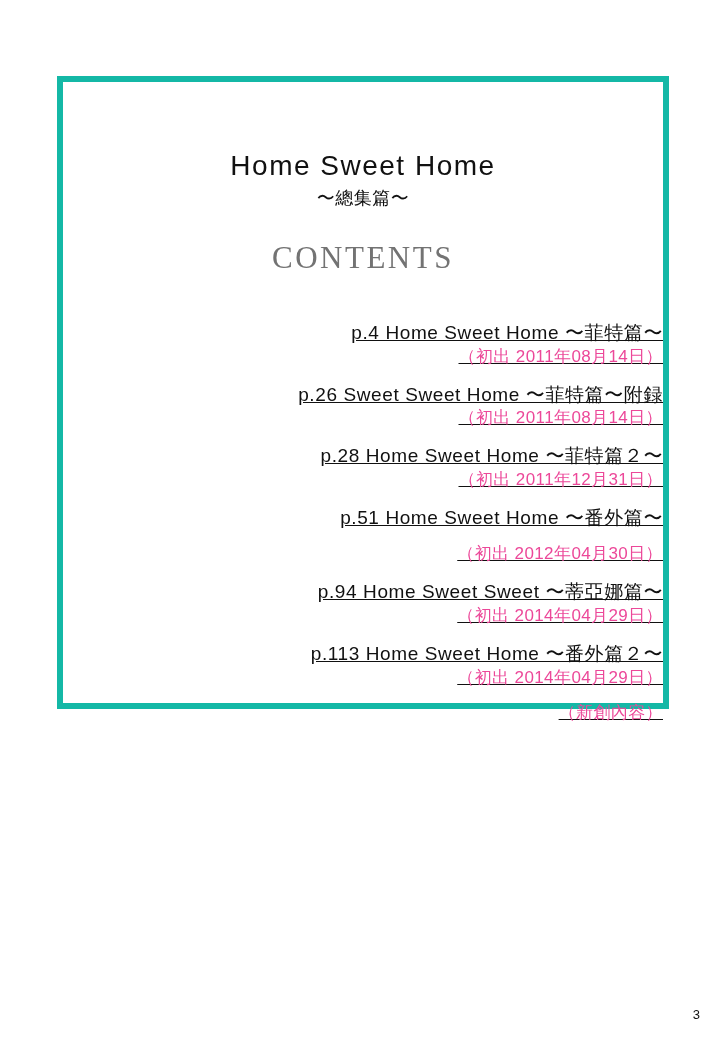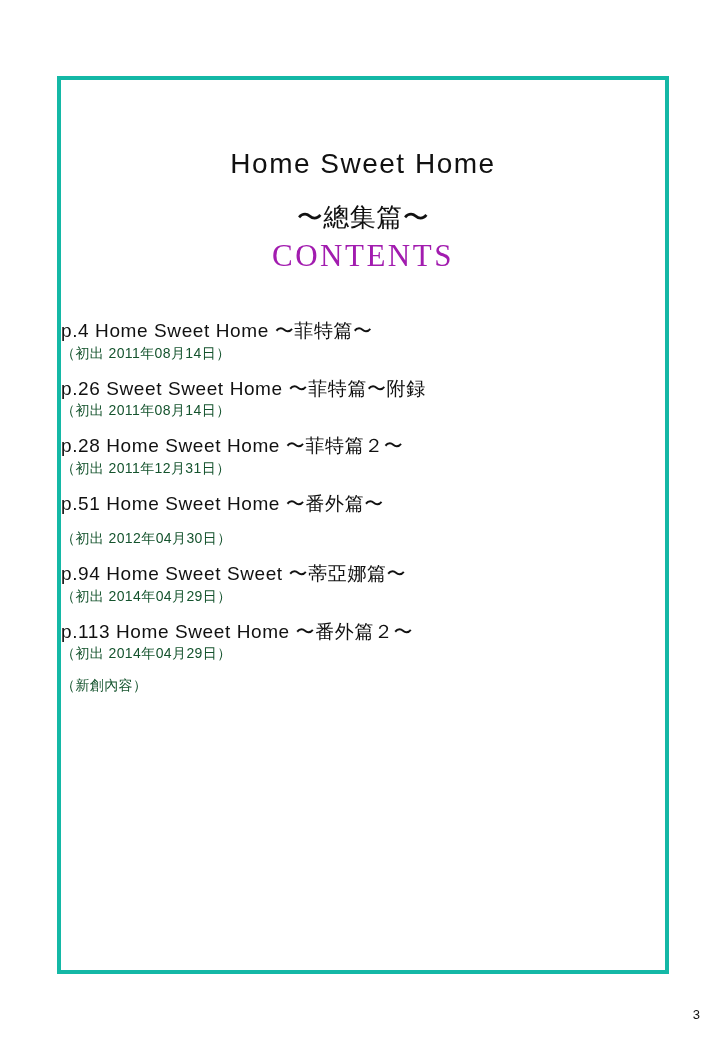--- a/index.html
+++ b/index.html
@@ -20,22 +20,22 @@
     top: 0;
     left: 0;
     width: 718px;
     height: 1050px;
   }
   .frame {
     position: absolute;
     left: 57px;
     top: 76px;
     width: 612px;
-    height: 898px;
-    border: 4px solid #14b8a6;
+    height: 633px;
+    border: 6px solid #14b8a6;
     box-sizing: border-box;
     background: #ffffff;
   }
   .inner {
     position: absolute;
     left: 0;
     top: 0;
     width: 100%;
     height: 100%;
   }
@@ -47,62 +47,63 @@
     text-align: center;
   }
   .title-main {
     font-size: 28px;
     letter-spacing: 1.5px;
     font-weight: 400;
     line-height: 1.15;
     color: #111;
   }
   .title-sub {
-    font-size: 26px;
+    font-size: 18px;
     letter-spacing: 0.5px;
-    margin-top: 20px;
+    margin-top: 4px;
     font-weight: 400;
     color: #111;
   }
   .contents-heading {
     position: absolute;
     top: 158px;
     left: 0;
     width: 100%;
     text-align: center;
     font-family: "Liberation Serif", serif;
     font-size: 31px;
     letter-spacing: 2.5px;
     font-weight: 400;
-    color: #a21caf;
+    color: #737373;
   }
   .toc {
     position: absolute;
     top: 238px;
     left: 0;
     width: 100%;
   }
   .toc-entry {
     width: 100%;
-    text-align: left;
+    text-align: right;
     margin-bottom: 13px;
+    text-decoration: underline;
   }
   .toc-line1 {
     font-size: 19px;
     letter-spacing: 0.6px;
     line-height: 1.35;
     white-space: nowrap;
     color: #111;
   }
   .toc-line2 {
-    font-size: 14px;
+    font-size: 17px;
     letter-spacing: 0.4px;
     line-height: 1.35;
     white-space: nowrap;
-    color: #14532d;
+    color: #ec4899;
   }
   .page-number {
     position: absolute;
     right: 18px;
     bottom: 28px;
     font-size: 13px;
     color: #111;
     font-family: "Liberation Sans", sans-serif;
   }
 </style>

